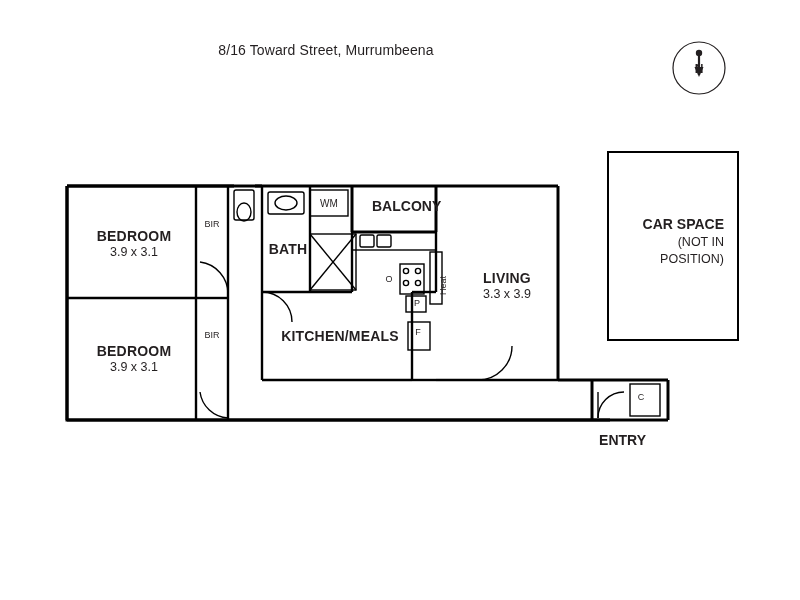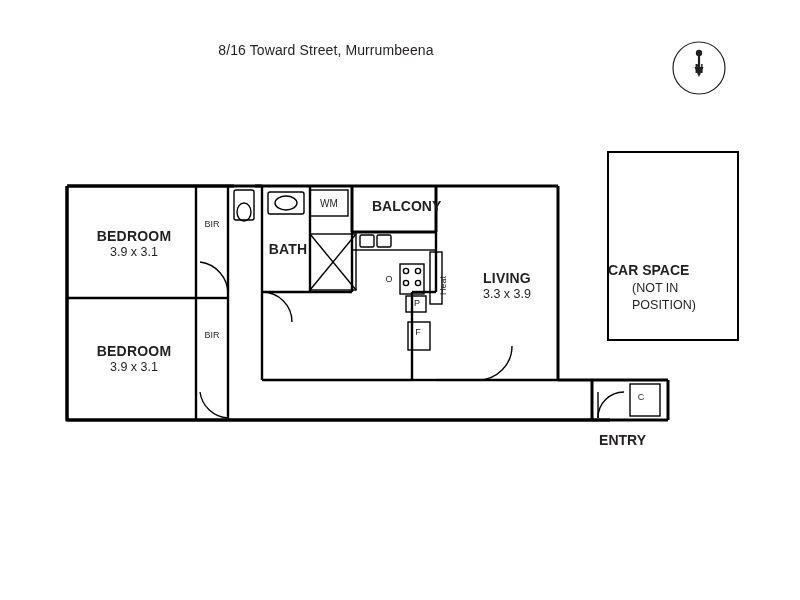--- a/index.html
+++ b/index.html
@@ -83,25 +83,24 @@
     color: #231f20;
     transform: rotate(-90deg);
     transform-origin: 0 0;
     white-space: nowrap;
   }
   .carspace-label {
     position: absolute;
     left: 608px;
     top: 215px;
     width: 116px;
-    text-align: left;
+    text-align: right;
     font-size: 14px;
     font-weight: bold;
     line-height: 1.35;
-    margin-top: 46px;
   }
   .carspace-sub {
     display: block;
     font-size: 12.5px;
     font-weight: normal;
     padding-left: 24px;
   }
   .entry-label {
     position: absolute;
     left: 556px;
@@ -279,20 +278,21 @@
 <div class="room-label" style="left:72px; top:343px; width:124px;">
   <span class="room-name">BEDROOM</span>
   <span class="room-dims">3.9 x 3.1</span>
 </div>
 
 <div class="room-label" style="left:260px; top:241px; width:56px;">
   <span class="room-name">BATH</span>
 </div>
 
 <div class="room-label" style="left:266px; top:328px; width:148px;">
+  <span class="room-name">KITCHEN/MEALS</span>
 </div>
 
 <div class="room-label" style="left:452px; top:270px; width:110px;">
   <span class="room-name">LIVING</span>
   <span class="room-dims">3.3 x 3.9</span>
 </div>
 
 <div class="balcony-label">BALCONY</div>
 
 <div class="small-label" style="left:198px; top:219px; width:28px;">BIR</div>

